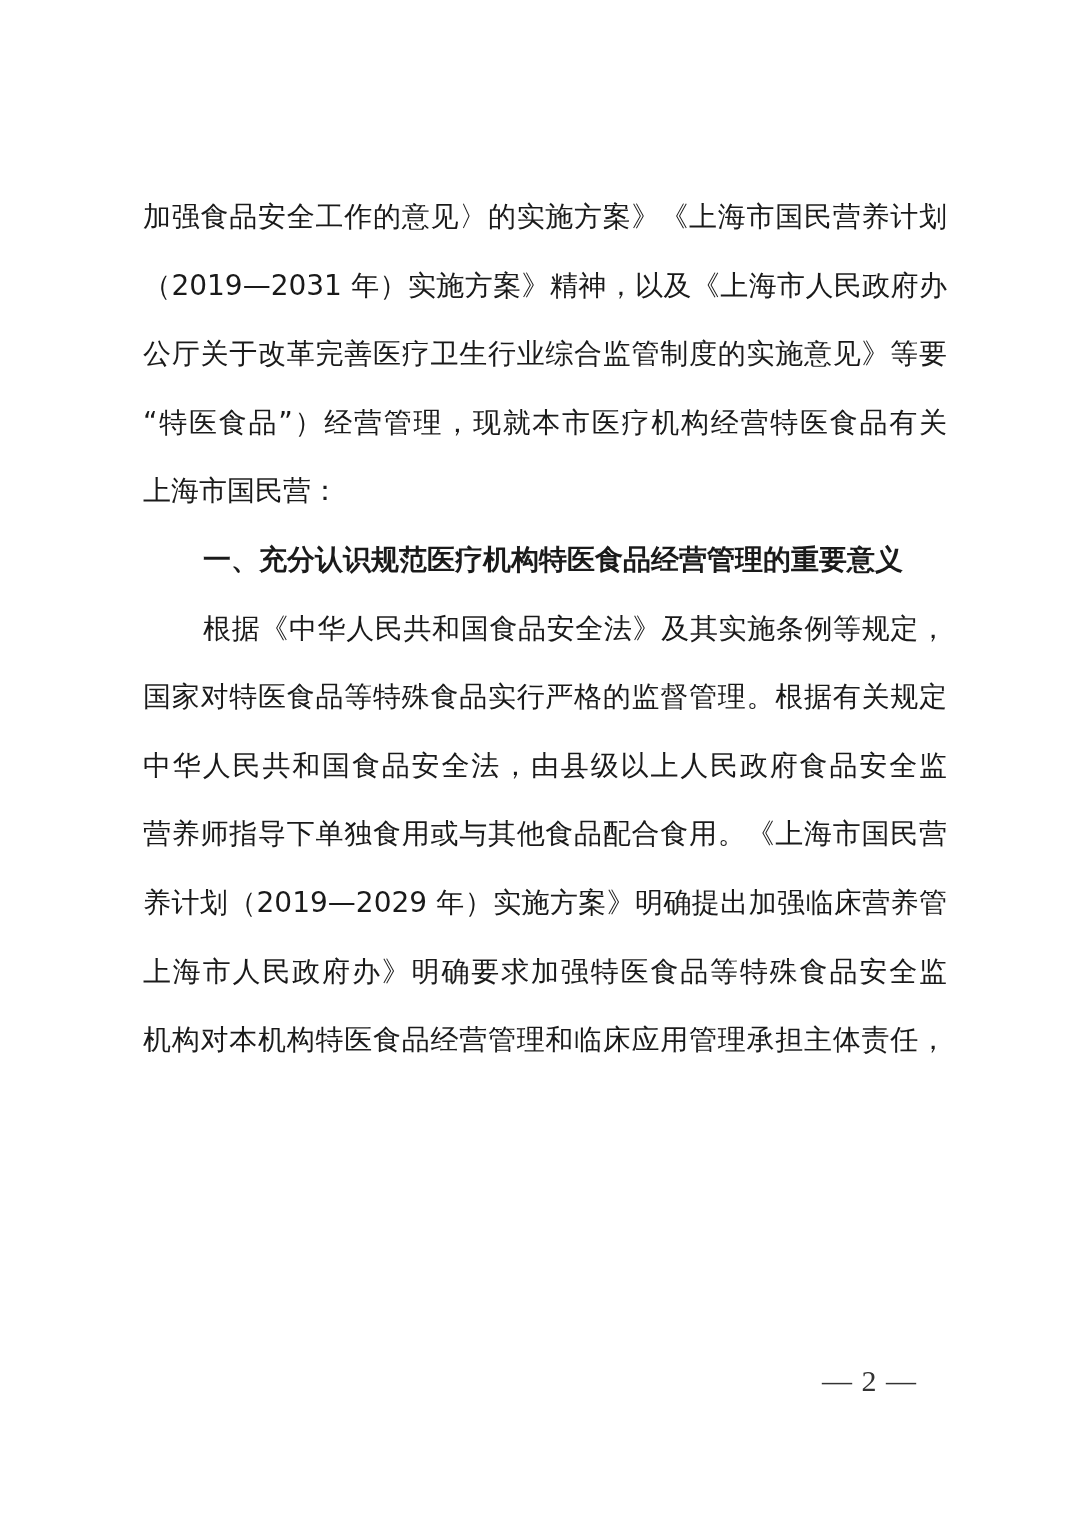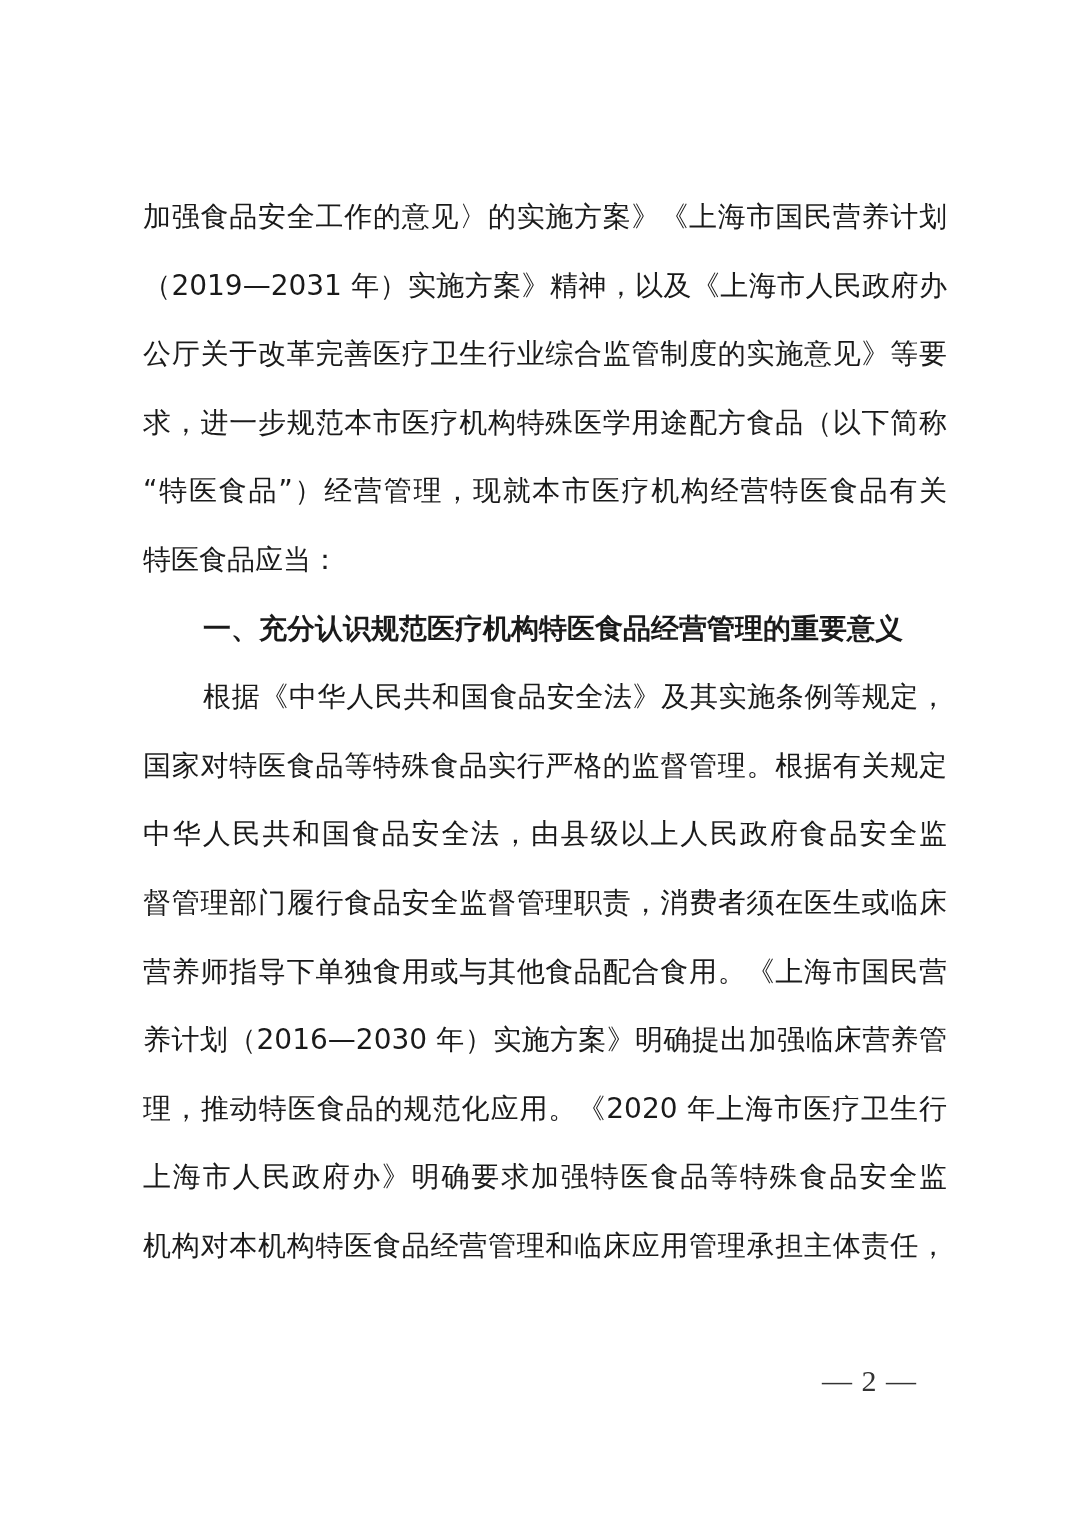--- a/index.html
+++ b/index.html
@@ -53,29 +53,26 @@
   }
 </style>
 </head>
 <body>
 
 <div class="page">
   <div class="content">
     <div class="line just">加强食品安全工作的意见〉的实施方案》《上海市国民营养计划</div>
     <div class="line just">（2019—2031 年）实施方案》精神，以及《上海市人民政府办</div>
     <div class="line just">公厅关于改革完善医疗卫生行业综合监管制度的实施意见》等要</div>
-    <div class="line just">求，进一步规范本市医疗机构特殊医学用途配方食品（以下简称</div>
     <div class="line just">“特医食品”）经营管理，现就本市医疗机构经营特医食品有关</div>
-    <div class="line">特医食品应当：</div>
+    <div class="line">上海市国民营：</div>
     <div class="line indent bold">一、充分认识规范医疗机构特医食品经营管理的重要意义</div>
     <div class="line indent just">根据《中华人民共和国食品安全法》及其实施条例等规定，</div>
     <div class="line just">国家对特医食品等特殊食品实行严格的监督管理。根据有关规定</div>
     <div class="line just">中华人民共和国食品安全法，由县级以上人民政府食品安全监</div>
-    <div class="line just">督管理部门履行食品安全监督管理职责，消费者须在医生或临床</div>
     <div class="line just">营养师指导下单独食用或与其他食品配合食用。《上海市国民营</div>
-    <div class="line just">养计划（2016—2030 年）实施方案》明确提出加强临床营养管</div>
-    <div class="line just">理，推动特医食品的规范化应用。《2020 年上海市医疗卫生行</div>
+    <div class="line just">养计划（2019—2029 年）实施方案》明确提出加强临床营养管</div>
     <div class="line just">上海市人民政府办》明确要求加强特医食品等特殊食品安全监</div>
     <div class="line just">机构对本机构特医食品经营管理和临床应用管理承担主体责任，</div>
   </div>
 
   <div class="pagenum">— 2 —</div>
 </div>
 
 </body></html>

